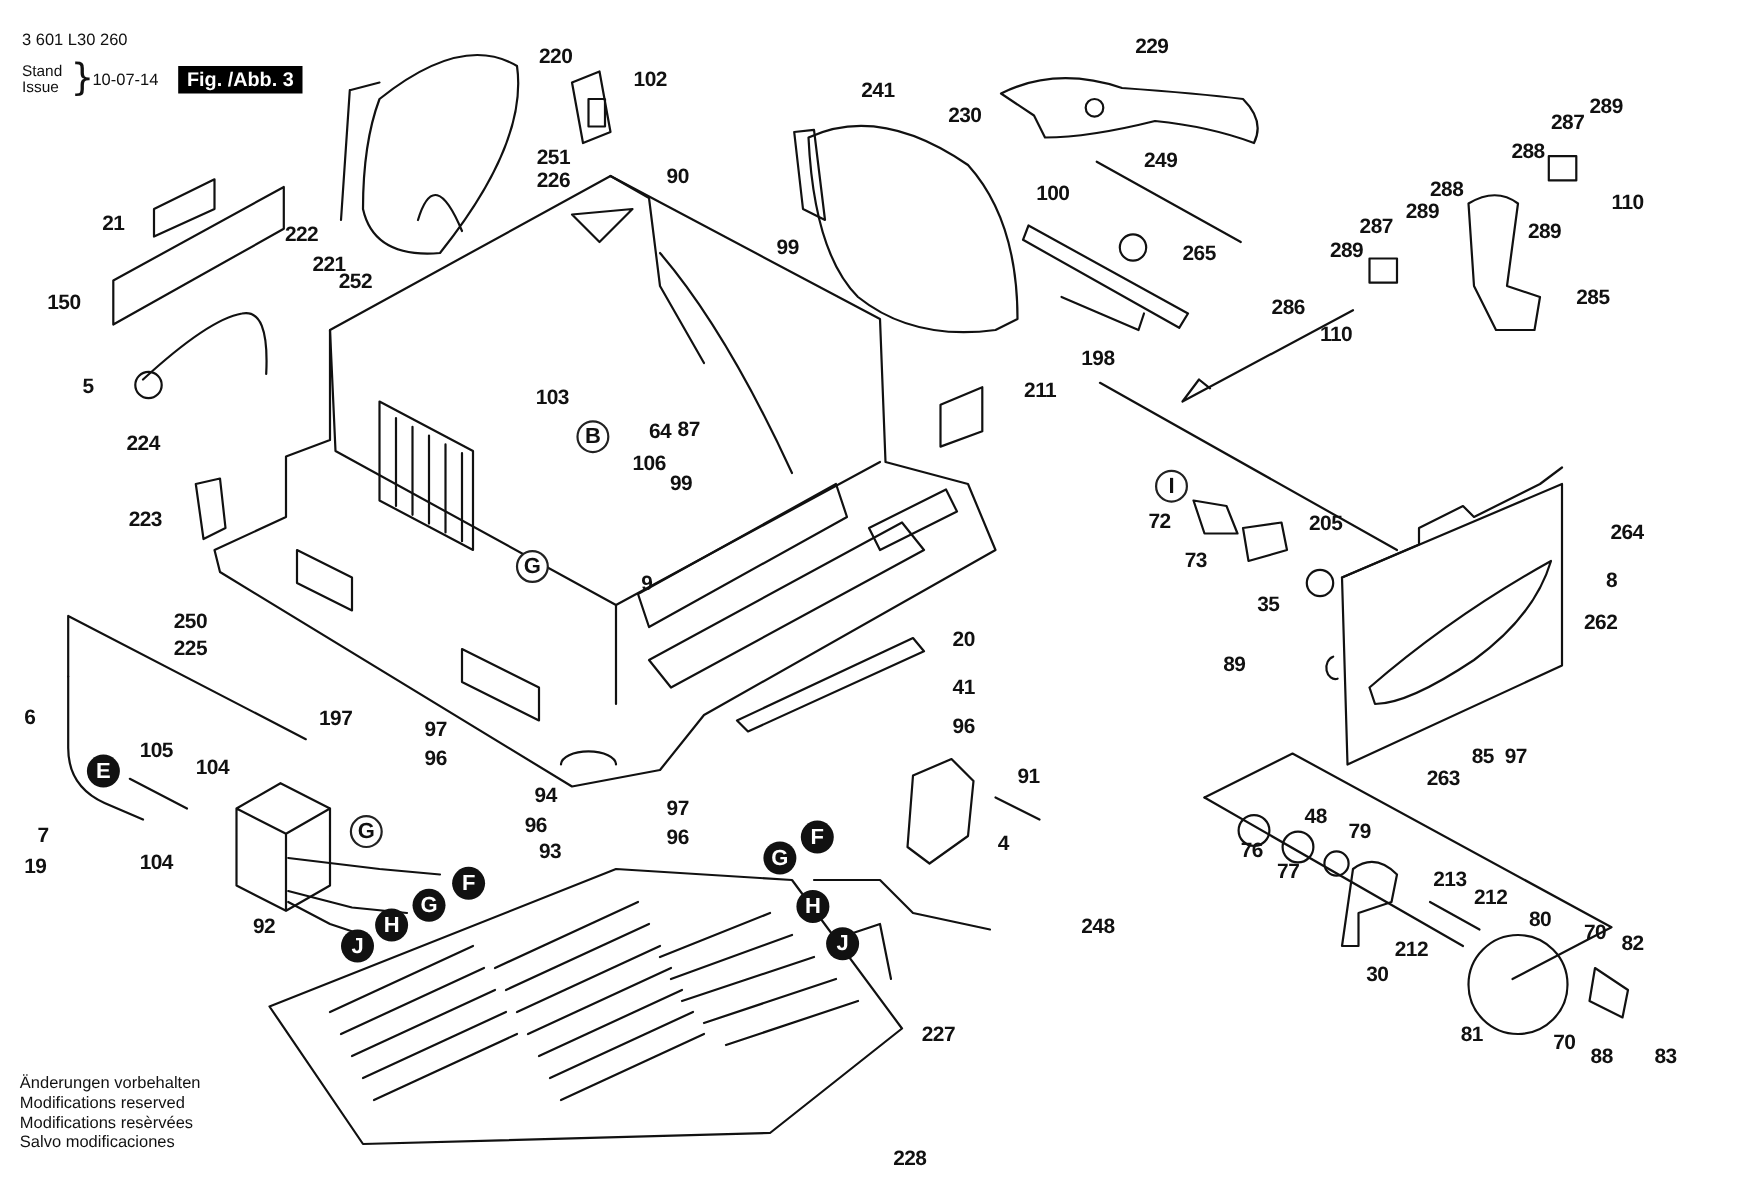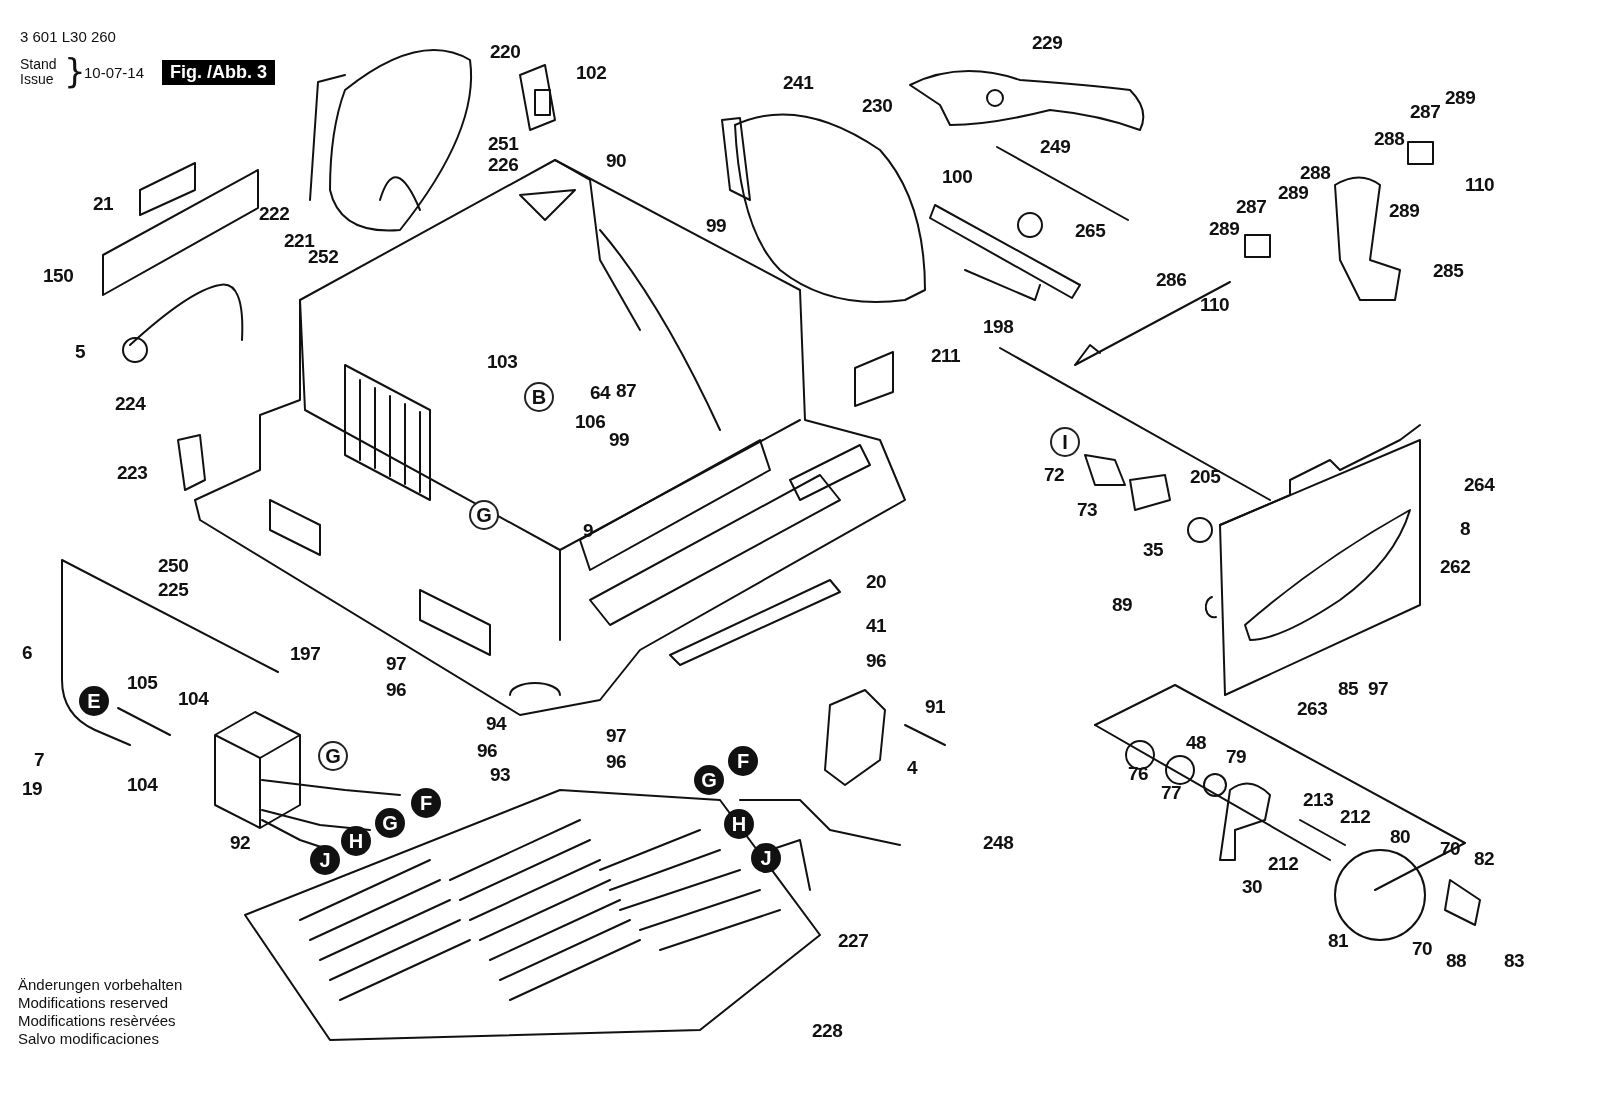--- a/index.html
+++ b/index.html
@@ -204,21 +204,21 @@
 <div class="lbl" style="left:1474px;top:848px">82</div>
 <div class="lbl" style="left:230px;top:832px">92</div>
 <div class="lbl" style="left:983px;top:832px">248</div>
 <div class="lbl" style="left:1268px;top:853px">212</div>
 <div class="lbl" style="left:1242px;top:876px">30</div>
 <div class="lbl" style="left:1328px;top:930px">81</div>
 <div class="lbl" style="left:1412px;top:938px">70</div>
 <div class="lbl" style="left:1446px;top:950px">88</div>
 <div class="lbl" style="left:1504px;top:950px">83</div>
 <div class="lbl" style="left:838px;top:930px">227</div>
-<div class="lbl" style="left:812px;top:1020px">228</div>
+<div class="lbl" style="left:812px;top:1043px">228</div>
 
 <div class="mk open" style="left:1050px;top:427px">I</div>
 <div class="mk open" style="left:524px;top:382px">B</div>
 <div class="mk open" style="left:469px;top:500px">G</div>
 <div class="mk open" style="left:318px;top:741px">G</div>
 <div class="mk solid" style="left:79px;top:686px">E</div>
 <div class="mk solid" style="left:411px;top:788px">F</div>
 <div class="mk solid" style="left:375px;top:808px">G</div>
 <div class="mk solid" style="left:341px;top:826px">H</div>
 <div class="mk solid" style="left:310px;top:845px">J</div>

